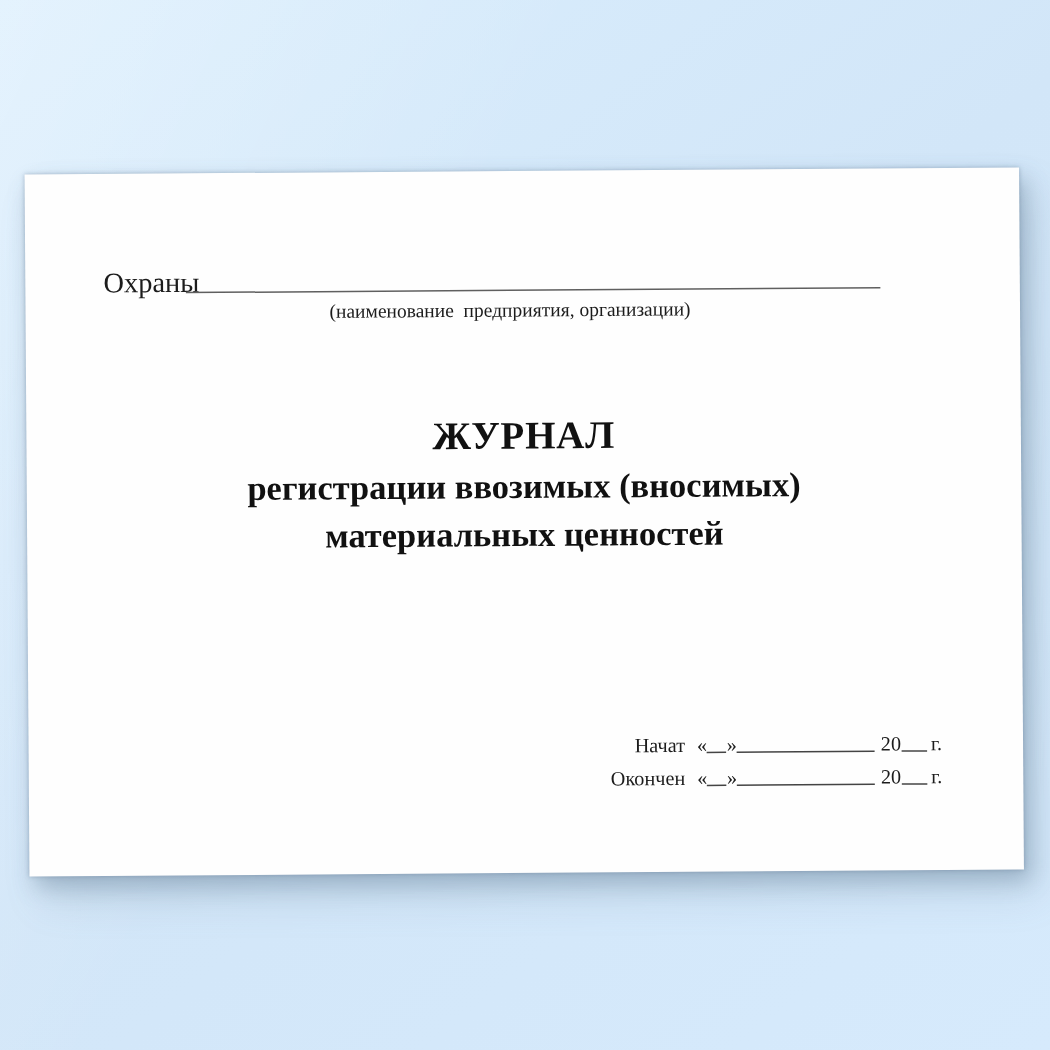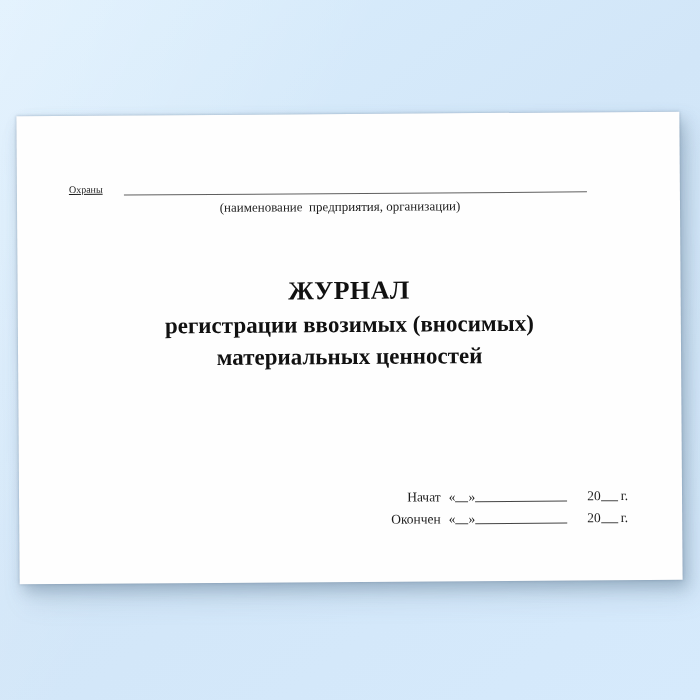--- a/index.html
+++ b/index.html
@@ -24,21 +24,21 @@
     background:var(--sheet);
     transform:rotate(-0.4deg);
     box-shadow:
       0 0 3px rgba(105,130,155,.55),
       4px 7px 14px rgba(105,130,155,.42),
       10px 16px 26px rgba(110,135,160,.22);
   }
   
   .company-label{
     position:absolute;left:52px;top:66px;
-    font-size:10px;line-height:15px;text-decoration:underline;
+    font-size:19px;line-height:15px;
   }
   .company-line{
     position:absolute;left:107px;top:79px;width:463px;
     border-top:1.2px solid var(--rule);
   }
   .company-caption{
     position:absolute;left:107px;top:85px;width:432px;
     text-align:center;font-size:13px;line-height:15px;white-space:pre;
   }
   
@@ -59,21 +59,21 @@
   }
   .date-row:first-child{margin-top:0;}
   .date-row .lbl{margin-right:8px;}
   .uline{
     display:inline-block;border-bottom:1px solid #444;
     transform:translateY(1px);
   }
   .ul-day{width:13px;}
   .ul-main{width:92px;}
   .ul-year{width:17px;margin-right:3px;}
-  .year{margin-left:20px;}
+  .year{margin-left:4px;}
 </style>
 </head>
 <body>
 
 <div class="backdrop"></div>
 
 <div class="sheet">
 
   <div class="company-label">Охраны</div>
   <div class="company-line"></div>

